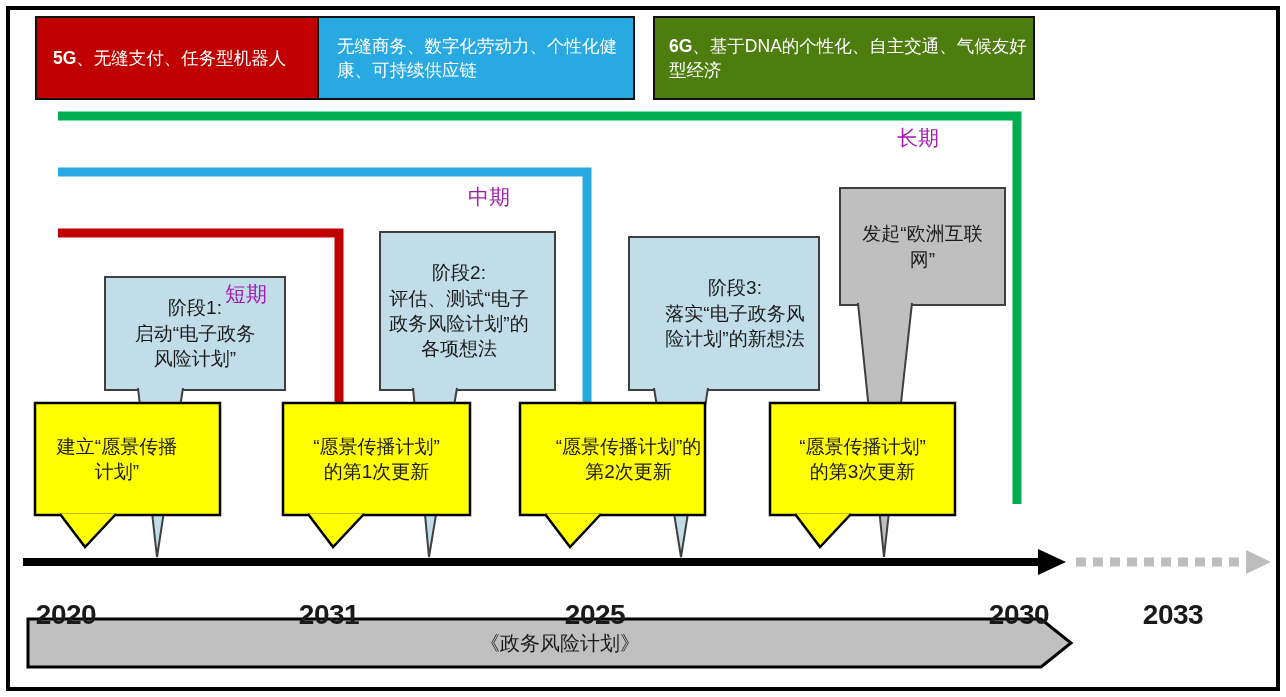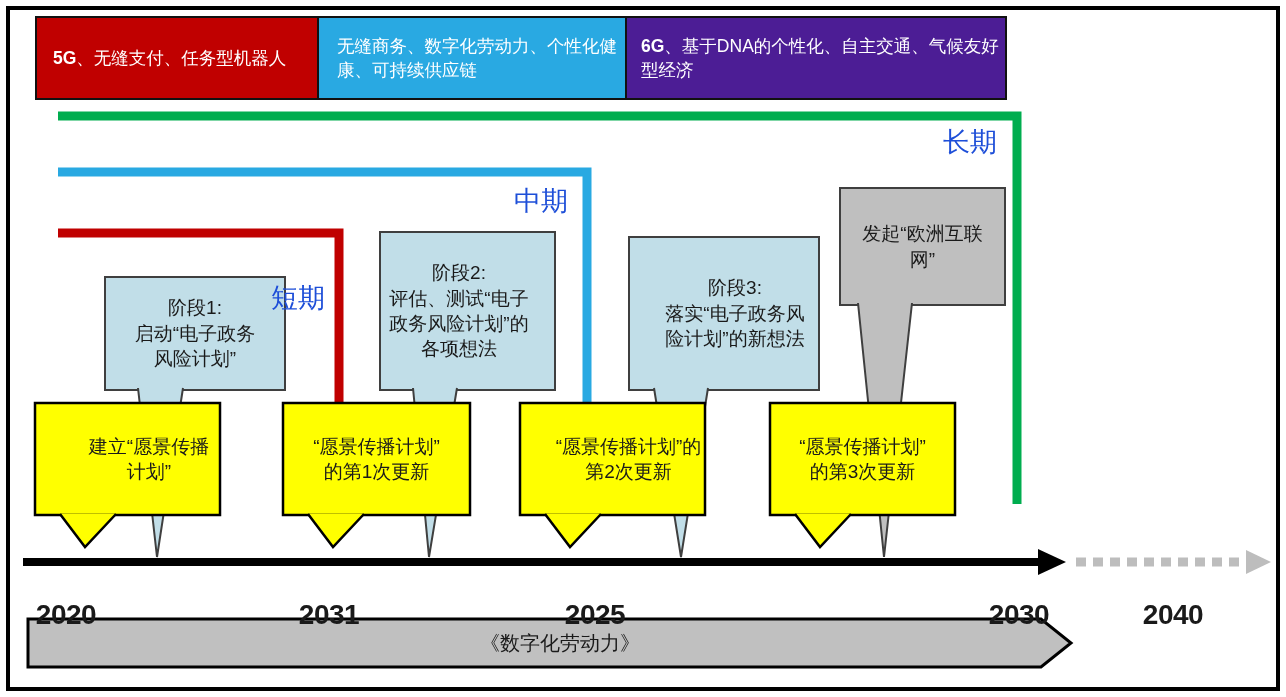--- a/index.html
+++ b/index.html
@@ -3,21 +3,21 @@
 <meta charset="utf-8">
 <style>
   html,body{margin:0;padding:0;width:1286px;height:697px;background:#fff;overflow:hidden;
     font-family:"Liberation Sans",sans-serif;}
   .frame{position:absolute;left:6px;top:6px;right:6px;bottom:6px;border:4px solid #000;}
   svg{position:absolute;left:0;top:0;}
   .topbox{position:absolute;top:16px;height:84px;border:2px solid #111;box-sizing:border-box;
     display:flex;align-items:center;color:#fff;font-size:17.5px;line-height:1.38;white-space:pre-line;}
   .txt{position:absolute;display:flex;align-items:center;justify-content:center;text-align:center;
     white-space:pre-line;color:#1a1a1a;font-size:19px;line-height:1.34;}
-  .bracket-label{position:absolute;font-size:27px;color:#1d4ed8;text-align:right;}
+  .bracket-label{position:absolute;font-size:21px;color:#a21caf;text-align:left;}
   .year{position:absolute;top:577px;width:120px;text-align:center;font-size:28px;font-weight:bold;color:#1a1a1a;letter-spacing:-0.5px;margin-top:22px;}
   b{font-weight:bold;}
 </style>
 </head>
 <body>
 
 <div class="frame"></div>
 
 <svg width="1286" height="697" viewBox="0 0 1286 697">
   <path d="M58 116 L1017 116 L1017 504" fill="none" stroke="#00AD4F" stroke-width="9"></path>
@@ -52,21 +52,21 @@
   <polygon points="28,619 1041,619 1071,643 1041,667 28,667" fill="#C0C0C0" stroke="#000" stroke-width="3"></polygon>
 </svg>
 
 <div class="topbox" style="left:35px;width:292px;background:#C00000;padding-left:16px;">
   <span><b>5G</b><span>、无缝支付、任务型机器人</span></span>
 </div>
 <div class="topbox" style="left:317px;width:318px;background:#29A9E2;padding-left:18px;">
   <span>无缝商务、数字化劳动力、个性化健
 康、可持续供应链</span>
 </div>
-<div class="topbox" style="left:625px;width:382px;background:#4c1d95;padding-left:14px;">
+<div class="topbox" style="left:653px;width:382px;background:#4d7c0f;padding-left:14px;">
   <span><b>6G</b><span>、基于DNA的个性化、自主交通、气候友好
 型经济</span></span>
 </div>
 
 <div class="bracket-label" style="left:225px;top:240px;width:100px;margin-top:40px;">短期</div>
 <div class="bracket-label" style="left:468px;top:183px;width:100px;">中期</div>
 <div class="bracket-label" style="left:897px;top:124px;width:100px;">长期</div>
 
 <div class="txt" style="left:107px;top:279px;width:176px;height:109px;">阶段1:
 启动“电子政务
@@ -74,28 +74,28 @@
 <div class="txt" style="left:382px;top:234px;width:154px;height:154px;">阶段2:
 评估、测试“电子
 政务风险计划”的
 各项想法</div>
 <div class="txt" style="left:631px;top:239px;width:208px;height:149px;">阶段3:
 落实“电子政务风
 险计划”的新想法</div>
 <div class="txt" style="left:842px;top:190px;width:161px;height:113px;">发起“欧洲互联
 网”</div>
 
-<div class="txt" style="left:37px;top:405px;width:160px;height:108px;margin-left:32px;">建立“愿景传播
+<div class="txt" style="left:37px;top:405px;width:160px;height:108px;">建立“愿景传播
 计划”</div>
 <div class="txt" style="left:285px;top:405px;width:183px;height:108px;">“愿景传播计划”
 的第1次更新</div>
 <div class="txt" style="left:522px;top:405px;width:181px;height:108px;padding-left:16px;">“愿景传播计划”的
 第2次更新</div>
 <div class="txt" style="left:772px;top:405px;width:181px;height:108px;">“愿景传播计划”
 的第3次更新</div>
 
 <div class="year" style="left:6px;">2020</div>
 <div class="year" style="left:269px;">2031</div>
 <div class="year" style="left:535px;">2025</div>
 <div class="year" style="left:959px;">2030</div>
-<div class="year" style="left:1113px;">2040</div>
+<div class="year" style="left:1113px;">2033</div>
 
-<div class="txt" style="left:440px;top:630px;width:240px;height:26px;font-size:20px;">《数字化劳动力》</div>
+<div class="txt" style="left:440px;top:630px;width:240px;height:26px;font-size:20px;">《政务风险计划》</div>
 
 </body></html>

